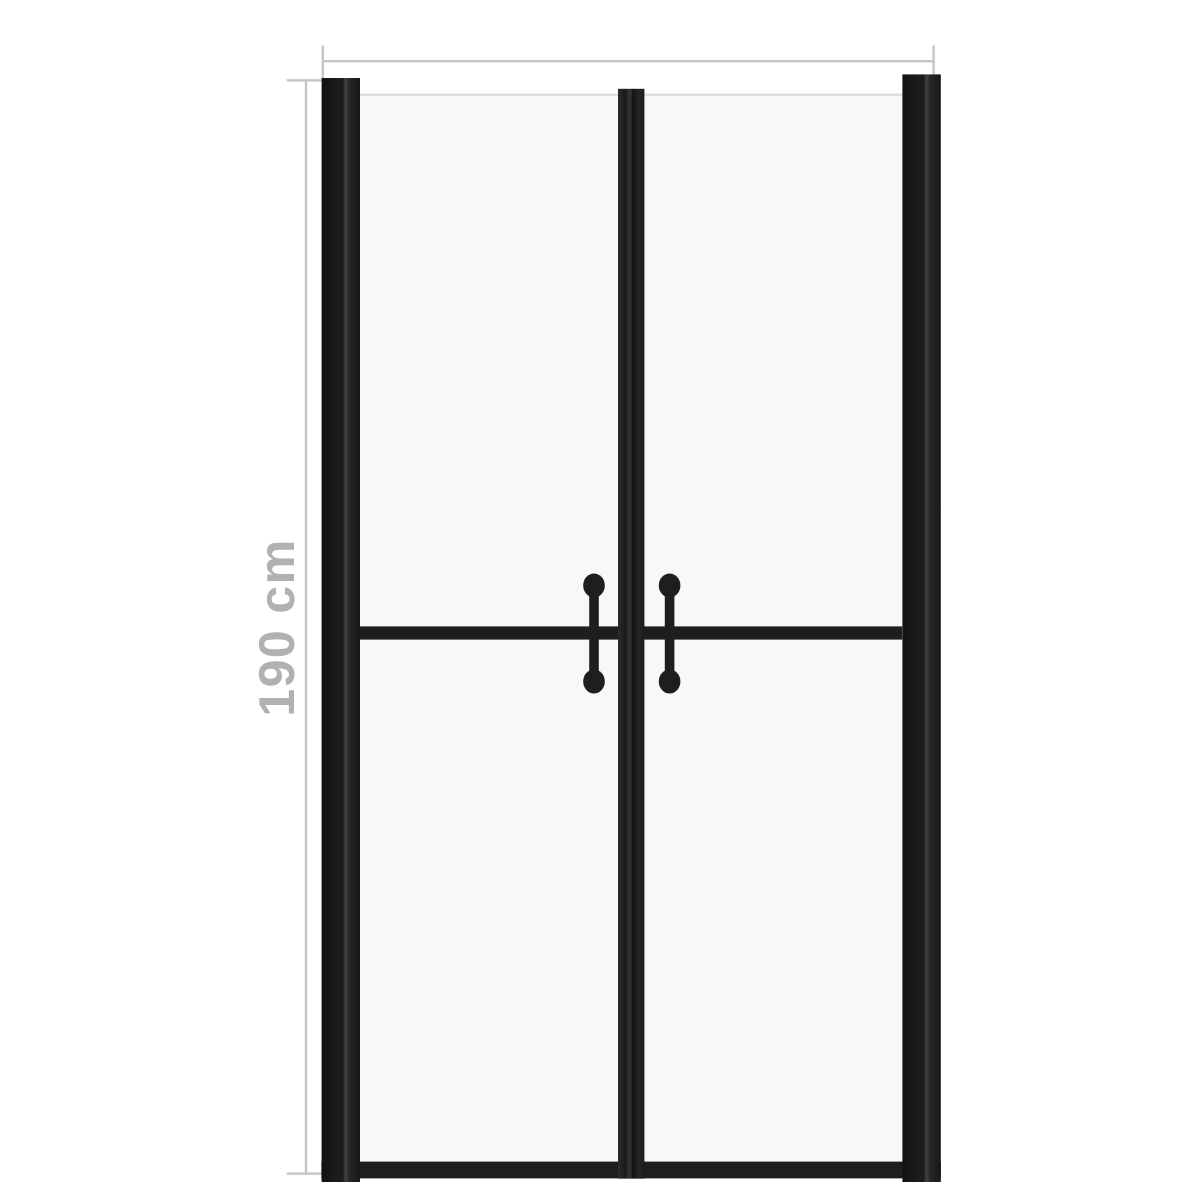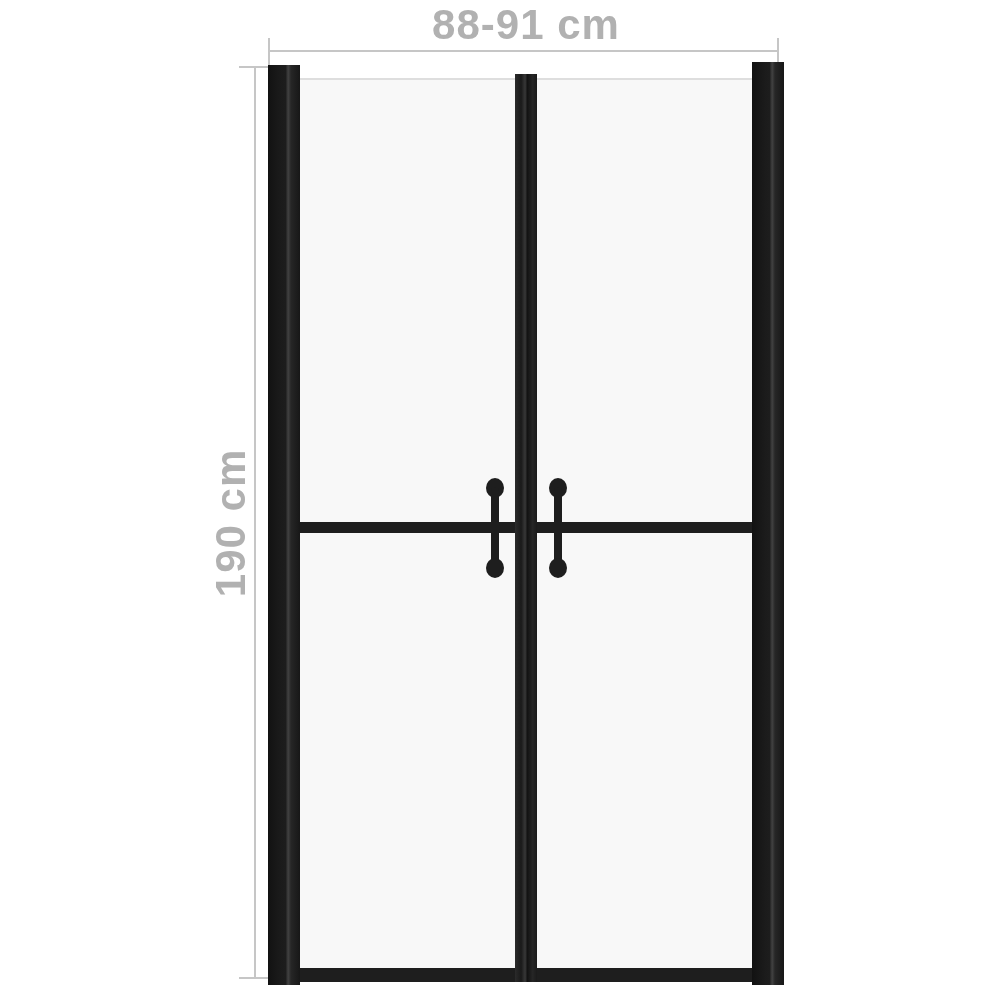--- a/index.html
+++ b/index.html
@@ -80,21 +80,20 @@
       background: var(--frame, #1e1e1e); border-radius: 50%;
     }
     .handle .bulb-top { top: 0; }
     .handle .bulb-bottom { top: 80px; }
   </style>
 </head>
 <body>
 
 <div class="stage">
 
-  <div class="dim-label width-label">88-91 cm</div>
   <div class="dim-line width-dim-line"></div>
   <div class="dim-tick width-tick-left"></div>
   <div class="dim-tick width-tick-right"></div>
 
   <div class="dim-label height-label">190 cm</div>
   <div class="dim-line height-dim-line"></div>
   <div class="dim-tick height-tick-top"></div>
   <div class="dim-tick height-tick-bottom"></div>
 
   <div class="glass glass-left"></div>

